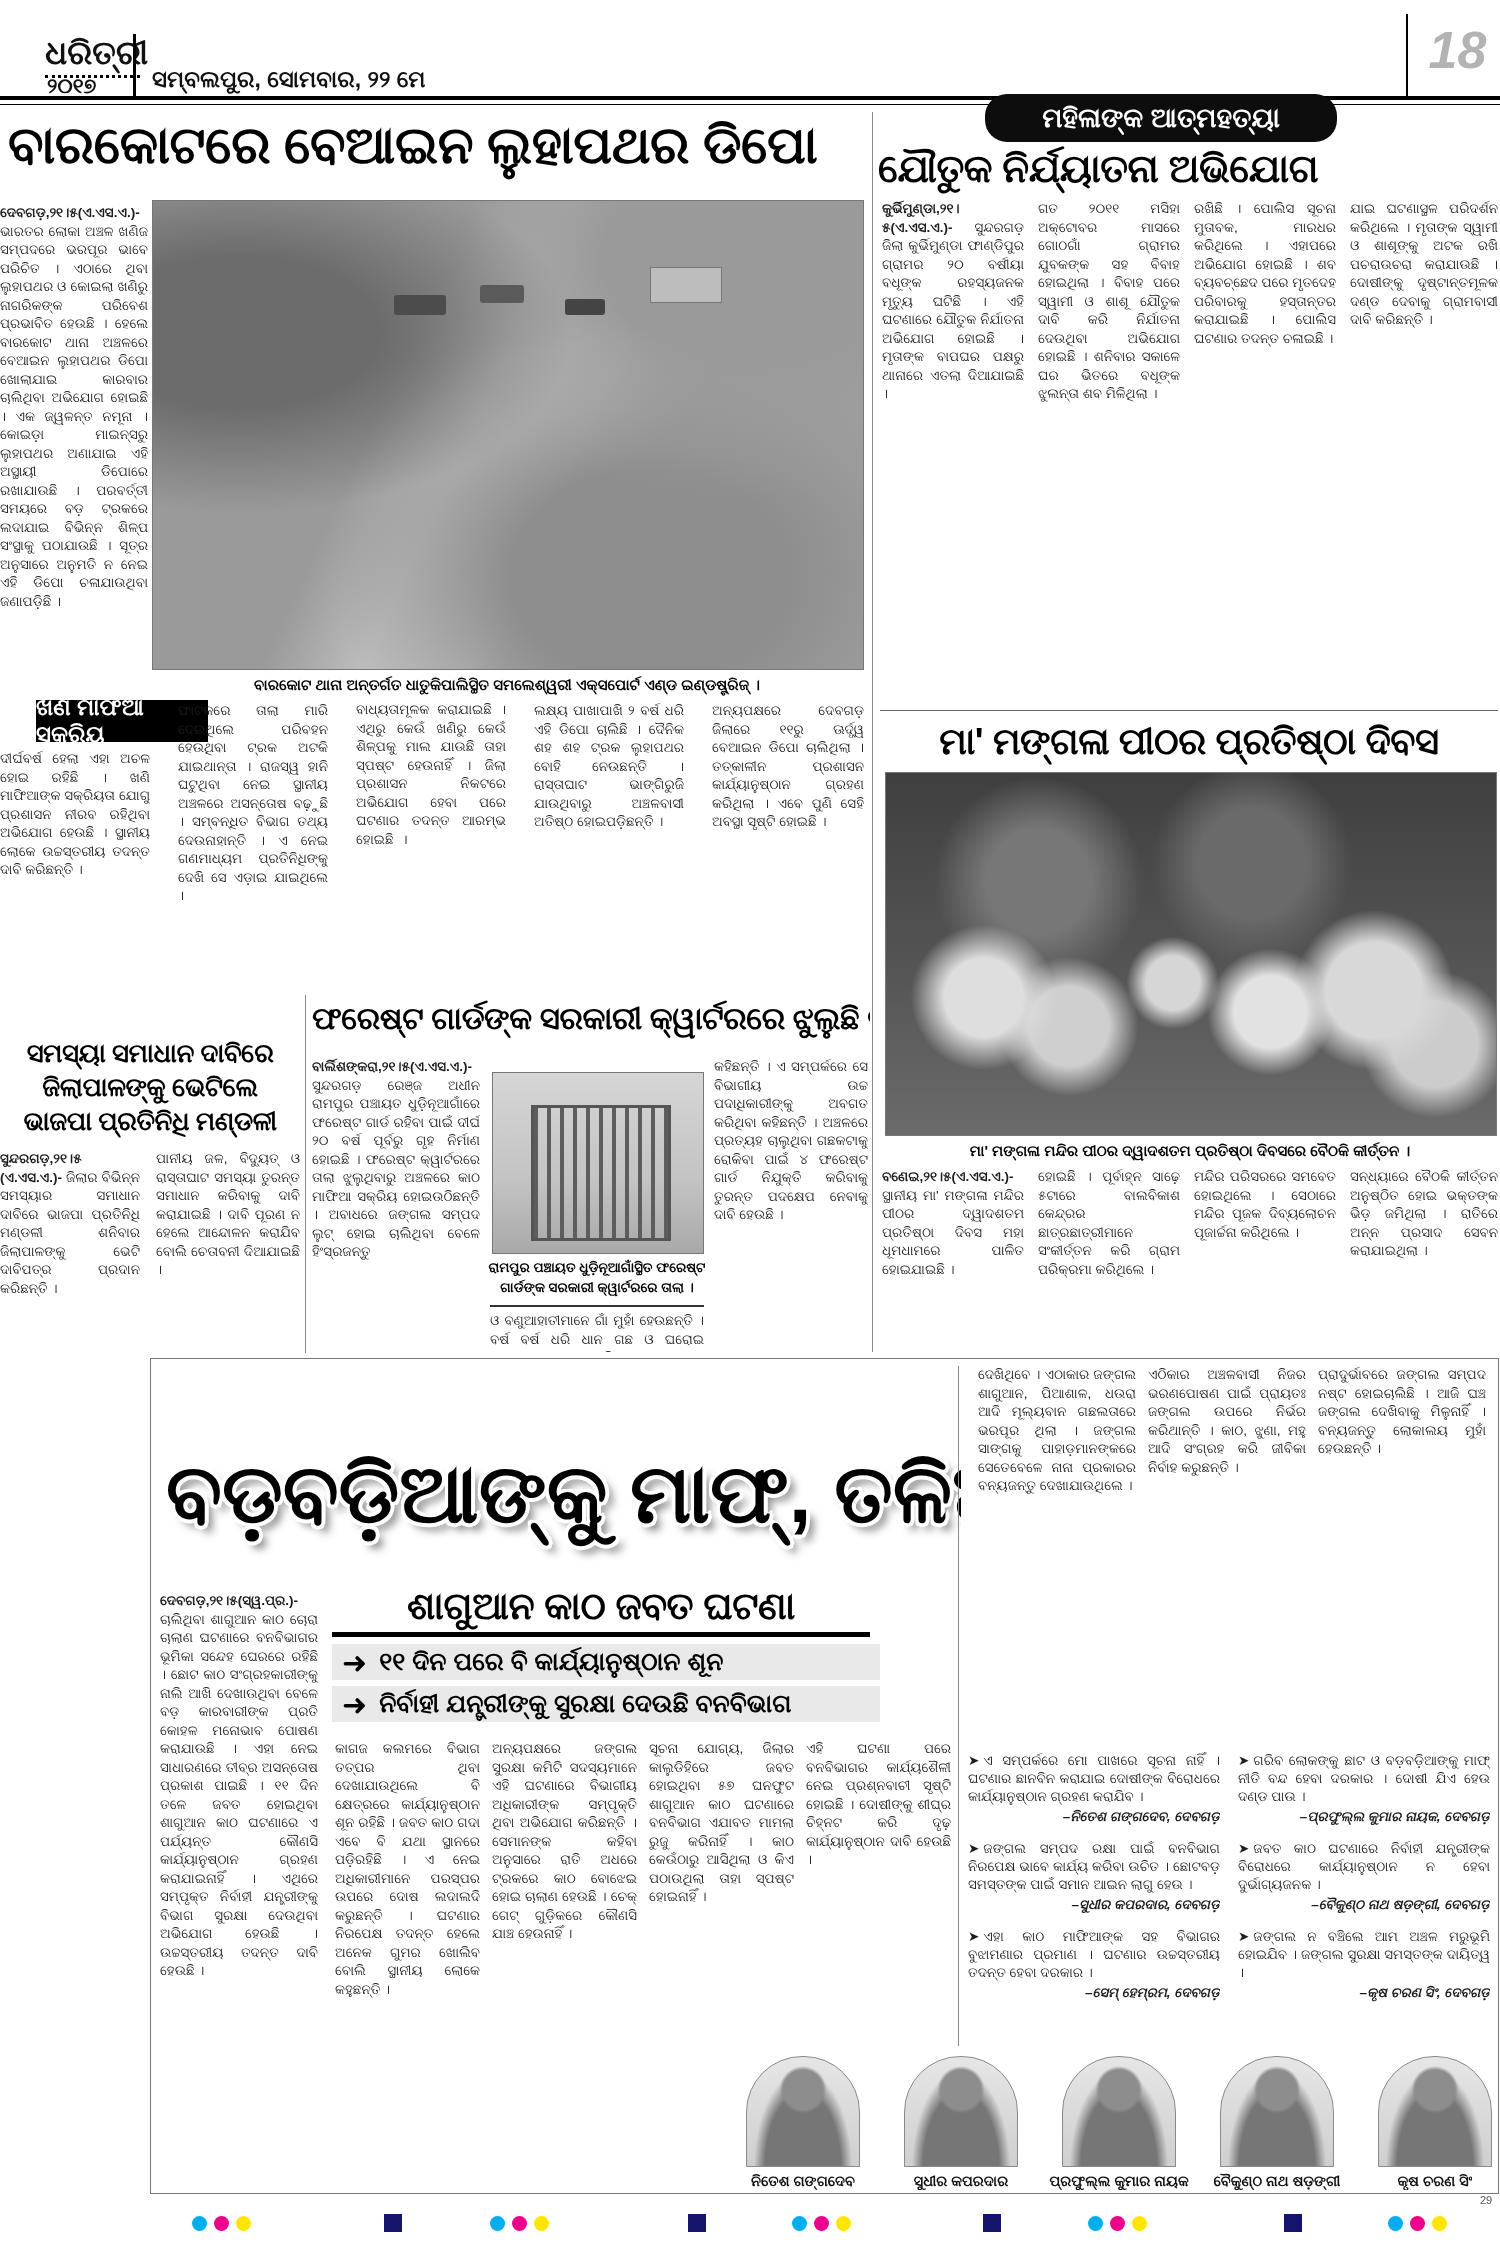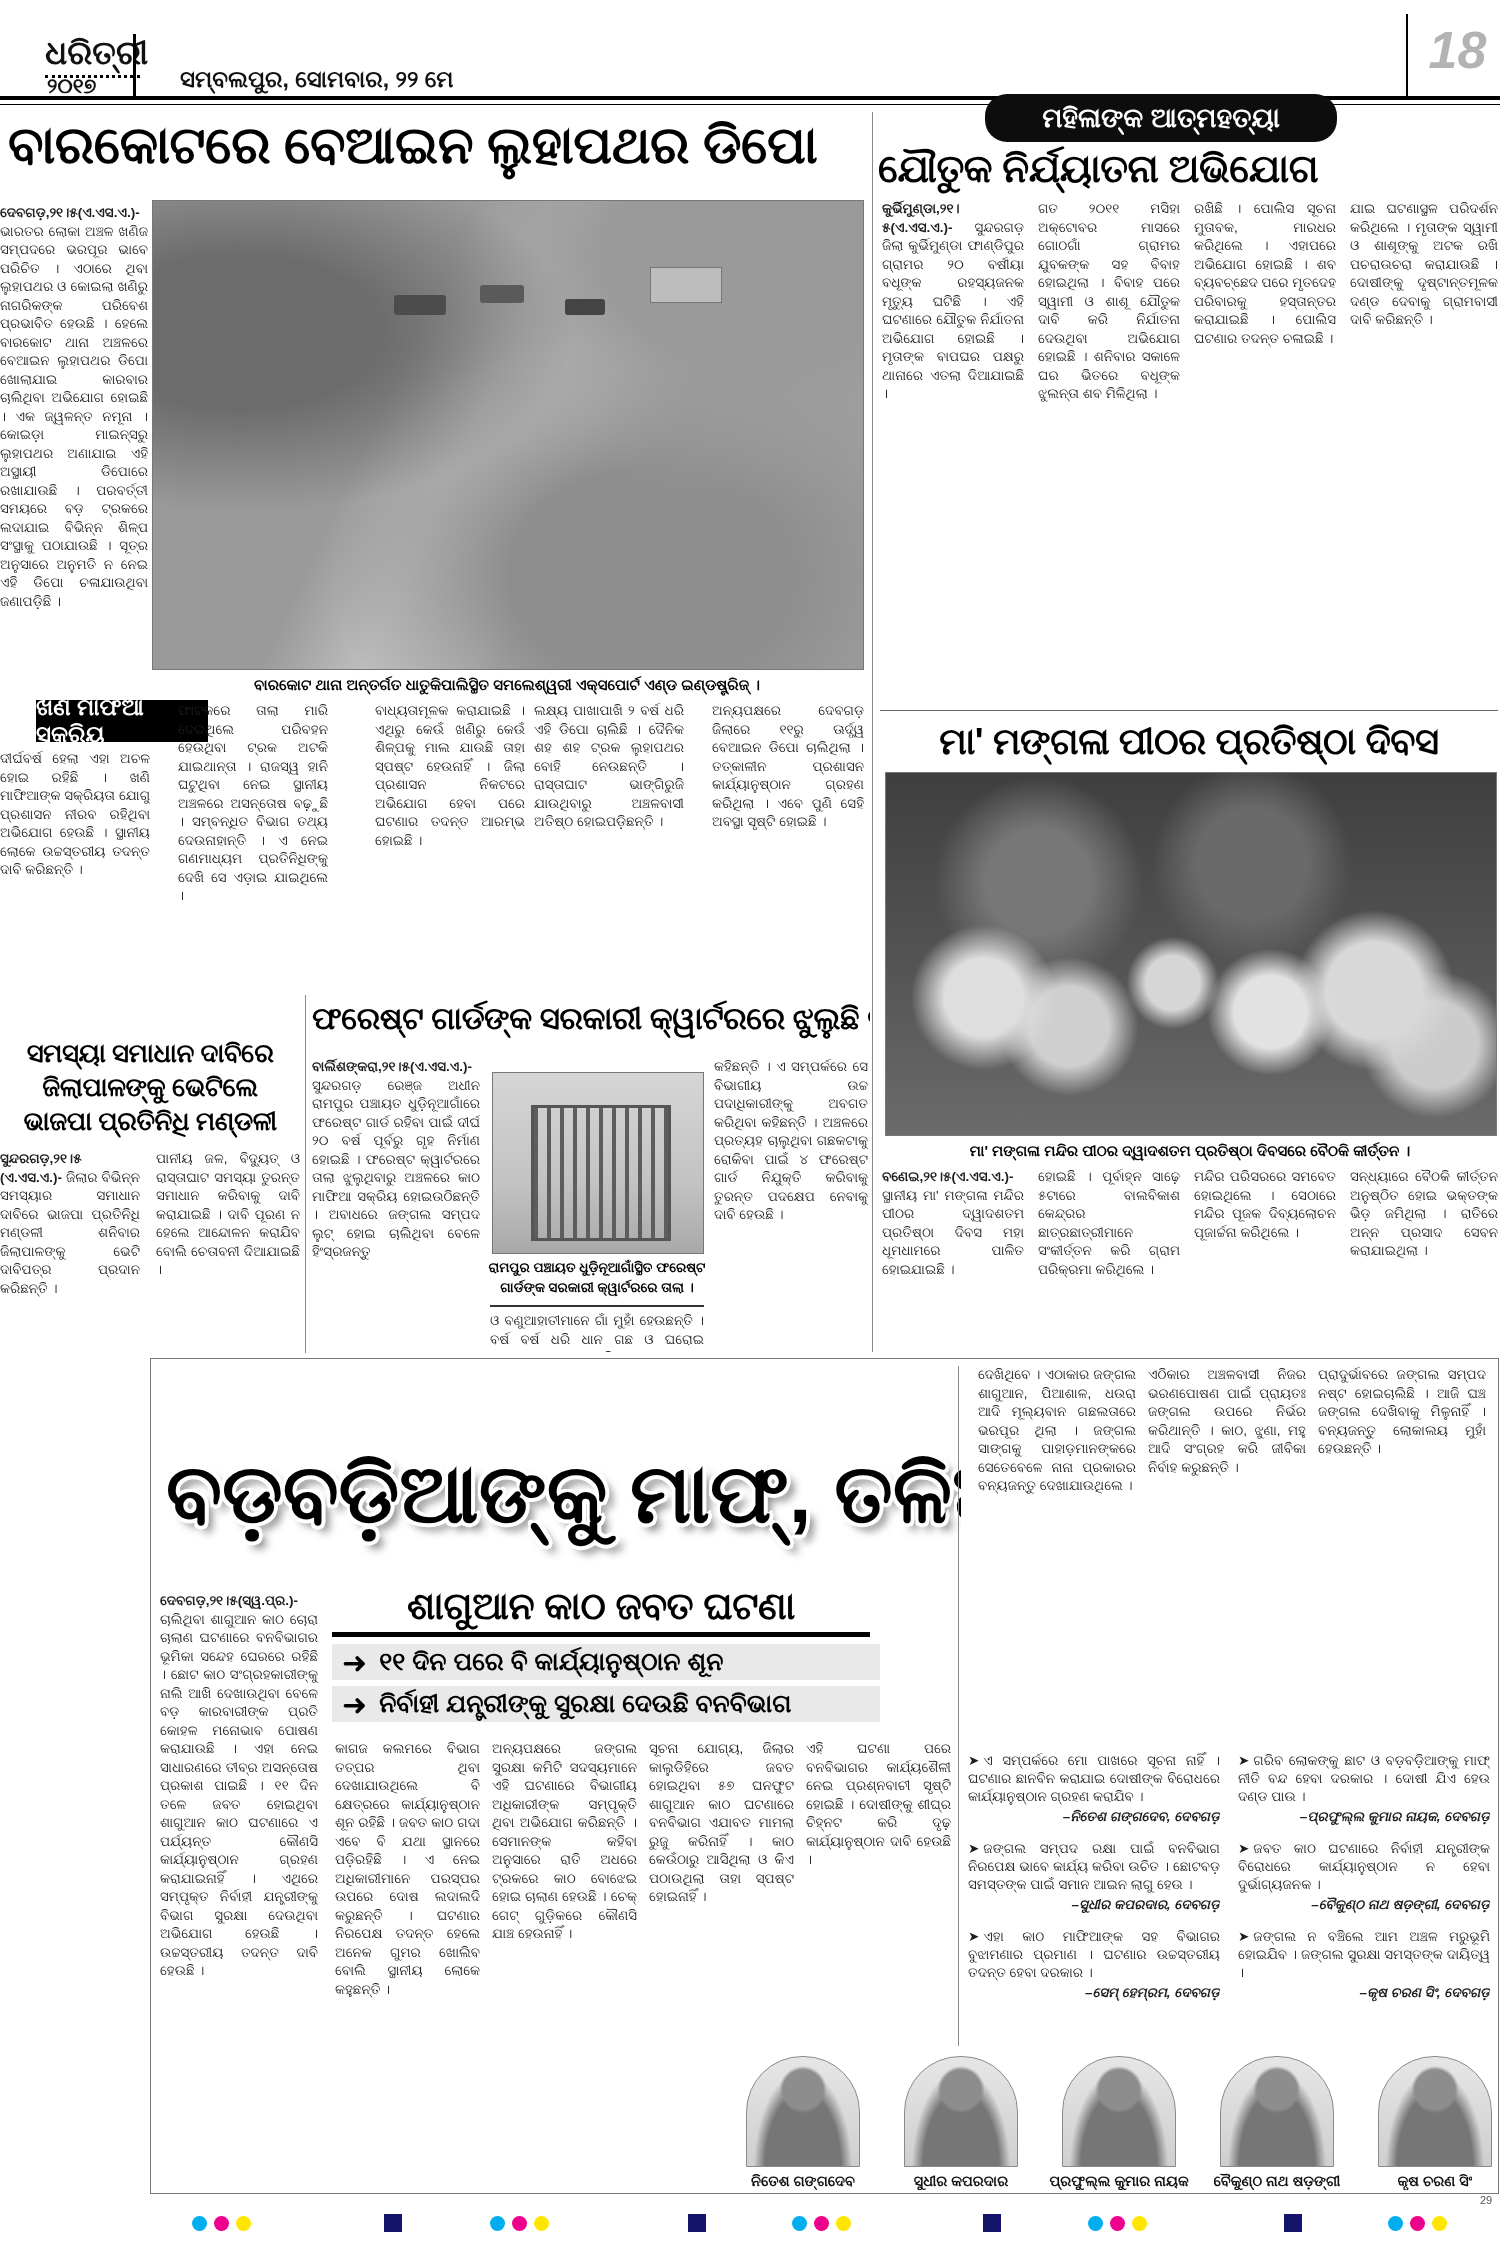--- a/index.html
+++ b/index.html
@@ -63,21 +63,21 @@
   .regsq{position:absolute;width:18px;height:18px;background:#14146a;}
 </style>
 </head>
 <body>
 
 <div id="page">
 
   <div class="abs" style="left:45px;top:34px;width:95px;font-size:33px;font-weight:900;border-bottom:3px dotted #000;padding-bottom:2px;">ଧରିତ୍ରୀ</div>
   <div class="abs" style="left:47px;top:74px;width:95px;font-size:21px;font-weight:700;">୨୦୧୭</div>
   <div class="abs" style="left:133px;top:34px;width:3px;height:62px;background:#000;"></div>
-  <div class="abs" style="left:152px;top:66px;width:600px;font-size:23px;font-weight:600;margin-left:28px;">ସମ୍ବଲପୁର, ସୋମବାର, ୨୨ ମେ</div>
+  <div class="abs" style="left:152px;top:66px;width:600px;font-size:23px;font-weight:600;">ସମ୍ବଲପୁର, ସୋମବାର, ୨୨ ମେ</div>
   <div class="abs" style="left:1406px;top:14px;width:2px;height:82px;background:#000;"></div>
   <div class="abs" style="left:1420px;top:20px;width:75px;font-size:52px;font-weight:700;font-style:italic;color:#b3b3b3;text-align:center;">18</div>
   <div class="rule" style="left:0;top:96px;width:1500px;height:4px;"></div>
   <div class="rule" style="left:0;top:104px;width:1500px;height:1px;"></div>
 
   <div class="abs hl" style="left:8px;top:112px;width:862px;height:72px;font-size:52px;line-height:66px;white-space:nowrap;">ବାରକୋଟରେ ବେଆଇନ ଲୁହାପଥର ଡିପୋ</div>
 
   <div class="photo" style="left:152px;top:200px;width:710px;height:468px;
        background:
          radial-gradient(ellipse at 12% 28%, #6c6c6c 0 16%, rgba(0,0,0,0) 38%),
@@ -93,21 +93,21 @@
   <div class="cap" style="left:152px;top:676px;width:710px;height:22px;">ବାରକୋଟ ଥାନା ଅନ୍ତର୍ଗତ ଧାତୁକିପାଲିସ୍ଥିତ ସମଲେଶ୍ୱରୀ ଏକ୍ସପୋର୍ଟ ଏଣ୍ଡ ଇଣ୍ଡଷ୍ଟ୍ରିଜ୍ ।</div>
 
   <div class="bcol" style="left:0;top:204px;width:148px;height:480px;">
     <b class="dl">ଦେବଗଡ଼,୨୧।୫(ଏ.ଏସ.ଏ.)- </b><span>ଭାରତର ଲୋକା ଅଞ୍ଚଳ ଖଣିଜ ସମ୍ପଦରେ ଭରପୂର ଭାବେ ପରିଚିତ । ଏଠାରେ ଥିବା ଲୁହାପଥର ଓ କୋଇଲା ଖଣିରୁ ନାଗରିକଙ୍କ ପରିବେଶ ପ୍ରଭାବିତ ହେଉଛି । ହେଲେ ବାରକୋଟ ଥାନା ଅଞ୍ଚଳରେ ବେଆଇନ ଲୁହାପଥର ଡିପୋ ଖୋଲାଯାଇ କାରବାର ଚାଲିଥିବା ଅଭିଯୋଗ ହୋଇଛି । ଏକ ଜ୍ୱଳନ୍ତ ନମୂନା । କୋଇଡ଼ା ମାଇନ୍ସରୁ ଲୁହାପଥର ଅଣାଯାଇ ଏହି ଅସ୍ଥାୟୀ ଡିପୋରେ ରଖାଯାଉଛି । ପରବର୍ତ୍ତୀ ସମୟରେ ବଡ଼ ଟ୍ରକରେ ଲଦାଯାଇ ବିଭିନ୍ନ ଶିଳ୍ପ ସଂସ୍ଥାକୁ ପଠାଯାଉଛି । ସୂତ୍ର ଅନୁସାରେ ଅନୁମତି ନ ନେଇ ଏହି ଡିପୋ ଚଳାଯାଉଥିବା ଜଣାପଡ଼ିଛି ।</span>
   </div>
 
   <div class="blackbox" style="left:36px;top:700px;width:172px;height:42px;">ଖଣି ମାଫିଆ ସକ୍ରିୟ</div>
 
   <div class="bcol" style="left:0;top:750px;width:150px;height:236px;">ଦୀର୍ଘବର୍ଷ ହେଲା ଏହା ଅଚଳ ହୋଇ ରହିଛି । ଖଣି ମାଫିଆଙ୍କ ସକ୍ରିୟତା ଯୋଗୁ ପ୍ରଶାସନ ନୀରବ ରହିଥିବା ଅଭିଯୋଗ ହେଉଛି । ସ୍ଥାନୀୟ ଲୋକେ ଉଚ୍ଚସ୍ତରୀୟ ତଦନ୍ତ ଦାବି କରିଛନ୍ତି ।</div>
   <div class="bcol" style="left:178px;top:702px;width:150px;height:284px;">ଫାଟକରେ ତାଲା ମାରି ଦେଇଥିଲେ ପରିବହନ ହେଉଥିବା ଟ୍ରକ ଅଟକି ଯାଇଥାନ୍ତା । ରାଜସ୍ୱ ହାନି ଘଟୁଥିବା ନେଇ ସ୍ଥାନୀୟ ଅଞ୍ଚଳରେ ଅସନ୍ତୋଷ ବଢ଼ୁଛି । ସମ୍ବନ୍ଧିତ ବିଭାଗ ତଥ୍ୟ ଦେଉନାହାନ୍ତି । ଏ ନେଇ ଗଣମାଧ୍ୟମ ପ୍ରତିନିଧିଙ୍କୁ ଦେଖି ସେ ଏଡ଼ାଇ ଯାଇଥିଲେ ।</div>
-  <div class="bcol" style="left:375px;top:702px;width:150px;height:284px;">ବାଧ୍ୟତାମୂଳକ କରାଯାଇଛି । ଏଥିରୁ କେଉଁ ଖଣିରୁ କେଉଁ ଶିଳ୍ପକୁ ମାଲ ଯାଉଛି ତାହା ସ୍ପଷ୍ଟ ହେଉନାହିଁ । ଜିଲା ପ୍ରଶାସନ ନିକଟରେ ଅଭିଯୋଗ ହେବା ପରେ ଘଟଣାର ତଦନ୍ତ ଆରମ୍ଭ ହୋଇଛି ।</div>
+  <div class="bcol" style="left:356px;top:702px;width:150px;height:284px;font-family:Liberation Mono, monospace;">ବାଧ୍ୟତାମୂଳକ କରାଯାଇଛି । ଏଥିରୁ କେଉଁ ଖଣିରୁ କେଉଁ ଶିଳ୍ପକୁ ମାଲ ଯାଉଛି ତାହା ସ୍ପଷ୍ଟ ହେଉନାହିଁ । ଜିଲା ପ୍ରଶାସନ ନିକଟରେ ଅଭିଯୋଗ ହେବା ପରେ ଘଟଣାର ତଦନ୍ତ ଆରମ୍ଭ ହୋଇଛି ।</div>
   <div class="bcol" style="left:534px;top:702px;width:150px;height:284px;">ଲକ୍ଷ୍ୟ ପାଖାପାଖି ୨ ବର୍ଷ ଧରି ଏହି ଡିପୋ ଚାଲିଛି । ଦୈନିକ ଶହ ଶହ ଟ୍ରକ ଲୁହାପଥର ବୋହି ନେଉଛନ୍ତି । ରାସ୍ତାଘାଟ ଭାଙ୍ଗିରୁଜି ଯାଉଥିବାରୁ ଅଞ୍ଚଳବାସୀ ଅତିଷ୍ଠ ହୋଇପଡ଼ିଛନ୍ତି ।</div>
   <div class="bcol" style="left:712px;top:702px;width:152px;height:284px;">ଅନ୍ୟପକ୍ଷରେ ଦେବଗଡ଼ ଜିଲାରେ ୧୧ରୁ ଊର୍ଦ୍ଧ୍ୱ ବେଆଇନ ଡିପୋ ଚାଲିଥିଲା । ତତ୍କାଳୀନ ପ୍ରଶାସନ କାର୍ଯ୍ୟାନୁଷ୍ଠାନ ଗ୍ରହଣ କରିଥିଲା । ଏବେ ପୁଣି ସେହି ଅବସ୍ଥା ସୃଷ୍ଟି ହୋଇଛି ।</div>
 
   <div class="vrule" style="left:872px;top:112px;height:1240px;"></div>
 
   <div class="kickerbadge" style="left:985px;top:94px;width:352px;height:48px;">ମହିଳାଙ୍କ ଆତ୍ମହତ୍ୟା</div>
   <div class="abs hl" style="left:878px;top:144px;width:622px;height:52px;font-size:39px;line-height:50px;white-space:nowrap;">ଯୌତୁକ ନିର୍ଯ୍ୟାତନା ଅଭିଯୋଗ</div>
 
   <div class="bcol" style="left:882px;top:200px;width:142px;height:504px;">
     <b class="dl">କୁର୍ଭିମୁଣ୍ଡା,୨୧।୫(ଏ.ଏସ.ଏ.)- </b><span>ସୁନ୍ଦରଗଡ଼ ଜିଲା କୁର୍ଭିମୁଣ୍ଡା ଫାଣ୍ଡିପୁର ଗ୍ରାମର ୨୦ ବର୍ଷୀୟା ବଧୂଙ୍କ ରହସ୍ୟଜନକ ମୃତ୍ୟୁ ଘଟିଛି । ଏହି ଘଟଣାରେ ଯୌତୁକ ନିର୍ଯାତନା ଅଭିଯୋଗ ହୋଇଛି । ମୃତାଙ୍କ ବାପଘର ପକ୍ଷରୁ ଥାନାରେ ଏତଲା ଦିଆଯାଇଛି ।</span>

